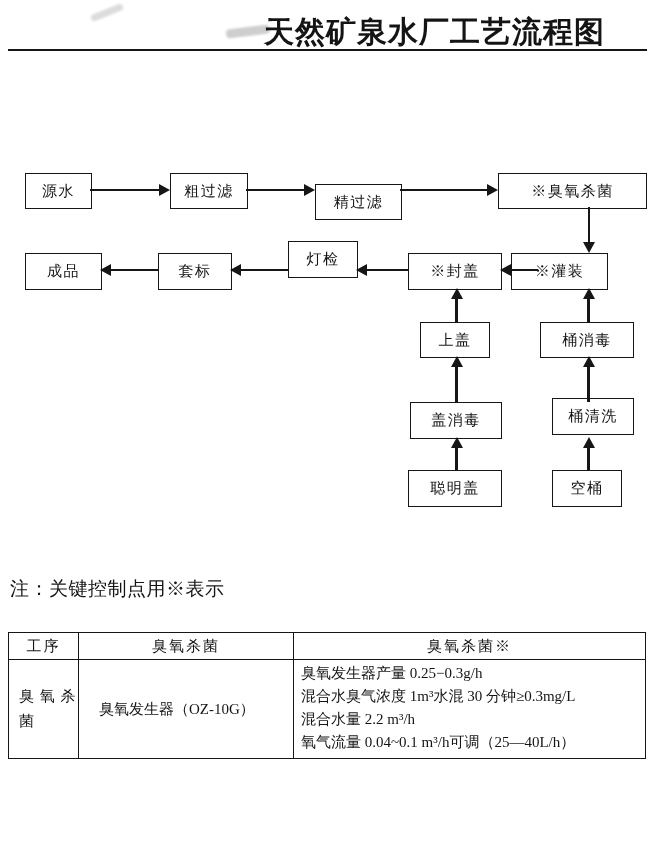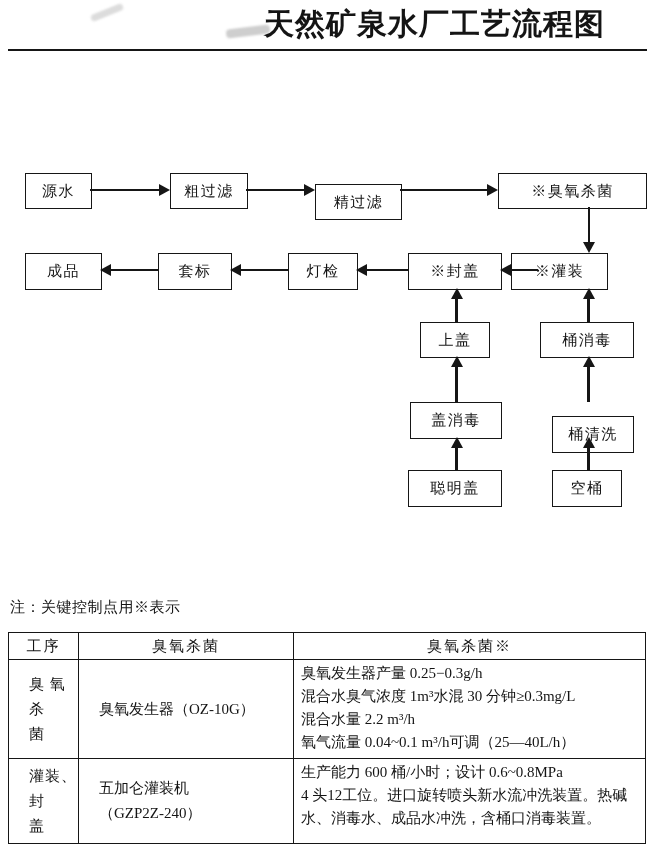--- a/index.html
+++ b/index.html
@@ -2,21 +2,21 @@
 <html><head>
 <meta charset="utf-8">
 <style>
   html,body{margin:0;padding:0;}
   body{
     width:650px;height:852px;position:relative;background:#ffffff;
     font-family:"Liberation Serif","DejaVu Serif",serif;color:#141414;
     overflow:hidden;
   }
   .title{
-    position:absolute;left:264px;top:4px;width:330px;
+    position:absolute;left:264px;top:12px;width:330px;
     font-size:30px;font-weight:bold;letter-spacing:1px;white-space:nowrap;
   }
   .title-rule{position:absolute;left:8px;top:49px;width:639px;height:2px;background:#161616;}
   .artifact{position:absolute;background:rgba(60,60,60,.18);filter:blur(1px);border-radius:4px;}
   .a1{left:90px;top:9px;width:34px;height:7px;transform:rotate(-22deg);}
   .a2{left:226px;top:27px;width:44px;height:9px;transform:rotate(-7deg);background:rgba(60,60,60,.25);}
 
   
   .node{
     position:absolute;border:1.5px solid #161616;background:#fff;
@@ -31,60 +31,60 @@
   .arrow-l{position:absolute;height:2px;background:#161616;}
   .arrow-l::after{content:"";position:absolute;left:-11px;top:-5px;
     border-top:6px solid transparent;border-bottom:6px solid transparent;border-right:11px solid #161616;}
   .arrow-d{position:absolute;width:2px;background:#161616;}
   .arrow-d::after{content:"";position:absolute;bottom:-11px;left:-5px;
     border-left:6px solid transparent;border-right:6px solid transparent;border-top:11px solid #161616;}
   .arrow-u{position:absolute;width:3px;background:#161616;}
   .arrow-u::after{content:"";position:absolute;top:-11px;left:-4px;
     border-left:6px solid transparent;border-right:6px solid transparent;border-bottom:11px solid #161616;}
 
-  .note{position:absolute;left:10px;top:598px;font-size:15px;letter-spacing:.5px;}
+  .note{position:absolute;left:10px;top:576px;font-size:19px;letter-spacing:.5px;}
 
   table.ctrl{
     position:absolute;left:8px;top:632px;width:637px;
     border-collapse:collapse;table-layout:fixed;font-size:15px;
   }
   .ctrl th,.ctrl td{border:1.5px solid #161616;padding:0;font-weight:normal;}
   .ctrl th{height:26px;text-align:center;letter-spacing:2px;}
   .row1 td{height:96px;}
   .row2 td{height:82px;}
-  td.proc{vertical-align:middle;padding-left:20px;line-height:25px;letter-spacing:1px;}
+  td.proc{vertical-align:middle;padding-left:10px;line-height:25px;letter-spacing:1px;}
   td.equip{vertical-align:middle;padding-left:20px;line-height:25px;}
   td.params{vertical-align:top;padding:2px 7px 0 7px;line-height:23px;}
 </style>
 </head>
 <body>
 
 <div class="artifact a1"></div>
 <div class="artifact a2"></div>
 
 <div class="title">天然矿泉水厂工艺流程图</div>
 <div class="title-rule"></div>
 
 <div class="node" style="left:25px;top:173px;width:65px;height:34px">源水</div>
 <div class="node" style="left:170px;top:173px;width:76px;height:34px">粗过滤</div>
 <div class="node" style="left:315px;top:184px;width:85px;height:34px">精过滤</div>
 <div class="node" style="left:498px;top:173px;width:147px;height:34px">※臭氧杀菌</div>
 
 <div class="node" style="left:25px;top:253px;width:75px;height:35px">成品</div>
 <div class="node" style="left:158px;top:253px;width:72px;height:35px">套标</div>
-<div class="node" style="left:288px;top:253px;width:68px;height:35px">灯检</div>
+<div class="node" style="left:288px;top:241px;width:68px;height:35px">灯检</div>
 <div class="node" style="left:408px;top:253px;width:92px;height:35px">※封盖</div>
 <div class="node" style="left:511px;top:253px;width:95px;height:35px">※灌装</div>
 
 <div class="node" style="left:420px;top:322px;width:68px;height:34px">上盖</div>
 <div class="node" style="left:410px;top:402px;width:90px;height:35px">盖消毒</div>
 <div class="node" style="left:408px;top:470px;width:92px;height:35px">聪明盖</div>
 
 <div class="node" style="left:540px;top:322px;width:92px;height:34px">桶消毒</div>
-<div class="node" style="left:552px;top:416px;width:80px;height:35px">桶清洗</div>
+<div class="node" style="left:552px;top:398px;width:80px;height:35px">桶清洗</div>
 <div class="node" style="left:552px;top:470px;width:68px;height:35px">空桶</div>
 
 <div class="arrow-r" style="left:90px;top:189px;width:69px"></div>
 <div class="arrow-r" style="left:246px;top:189px;width:58px"></div>
 <div class="arrow-r" style="left:400px;top:189px;width:87px"></div>
 
 <div class="arrow-d" style="left:588px;top:207px;height:35px"></div>
 
 <div class="arrow-l" style="left:511px;top:269px;width:27px"></div>
 <div class="arrow-l" style="left:367px;top:269px;width:41px"></div>
@@ -121,28 +121,14 @@
     <td class="equip">
       <div>臭氧发生器（OZ-10G）</div>
     </td>
     <td class="params">
       <div>臭氧发生器产量 0.25−0.3g/h</div>
       <div>混合水臭气浓度 1m³水混 30 分钟≥0.3mg/L</div>
       <div>混合水量 2.2 m³/h</div>
       <div>氧气流量 0.04~0.1 m³/h可调（25—40L/h）</div>
     </td>
   </tr>
-  <tr class="row2">
-    <td class="proc">
-      <div>灌装、封</div>
-      <div>盖</div>
-    </td>
-    <td class="equip">
-      <div>五加仑灌装机</div>
-      <div>（GZP2Z-240）</div>
-    </td>
-    <td class="params">
-      <div>生产能力 600 桶/小时；设计 0.6~0.8MPa</div>
-      <div>4 头12工位。进口旋转喷头新水流冲洗装置。热碱水、消毒水、成品水冲洗，含桶口消毒装置。</div>
-    </td>
-  </tr>
 </tbody>
   </table>
 
 </body></html>

